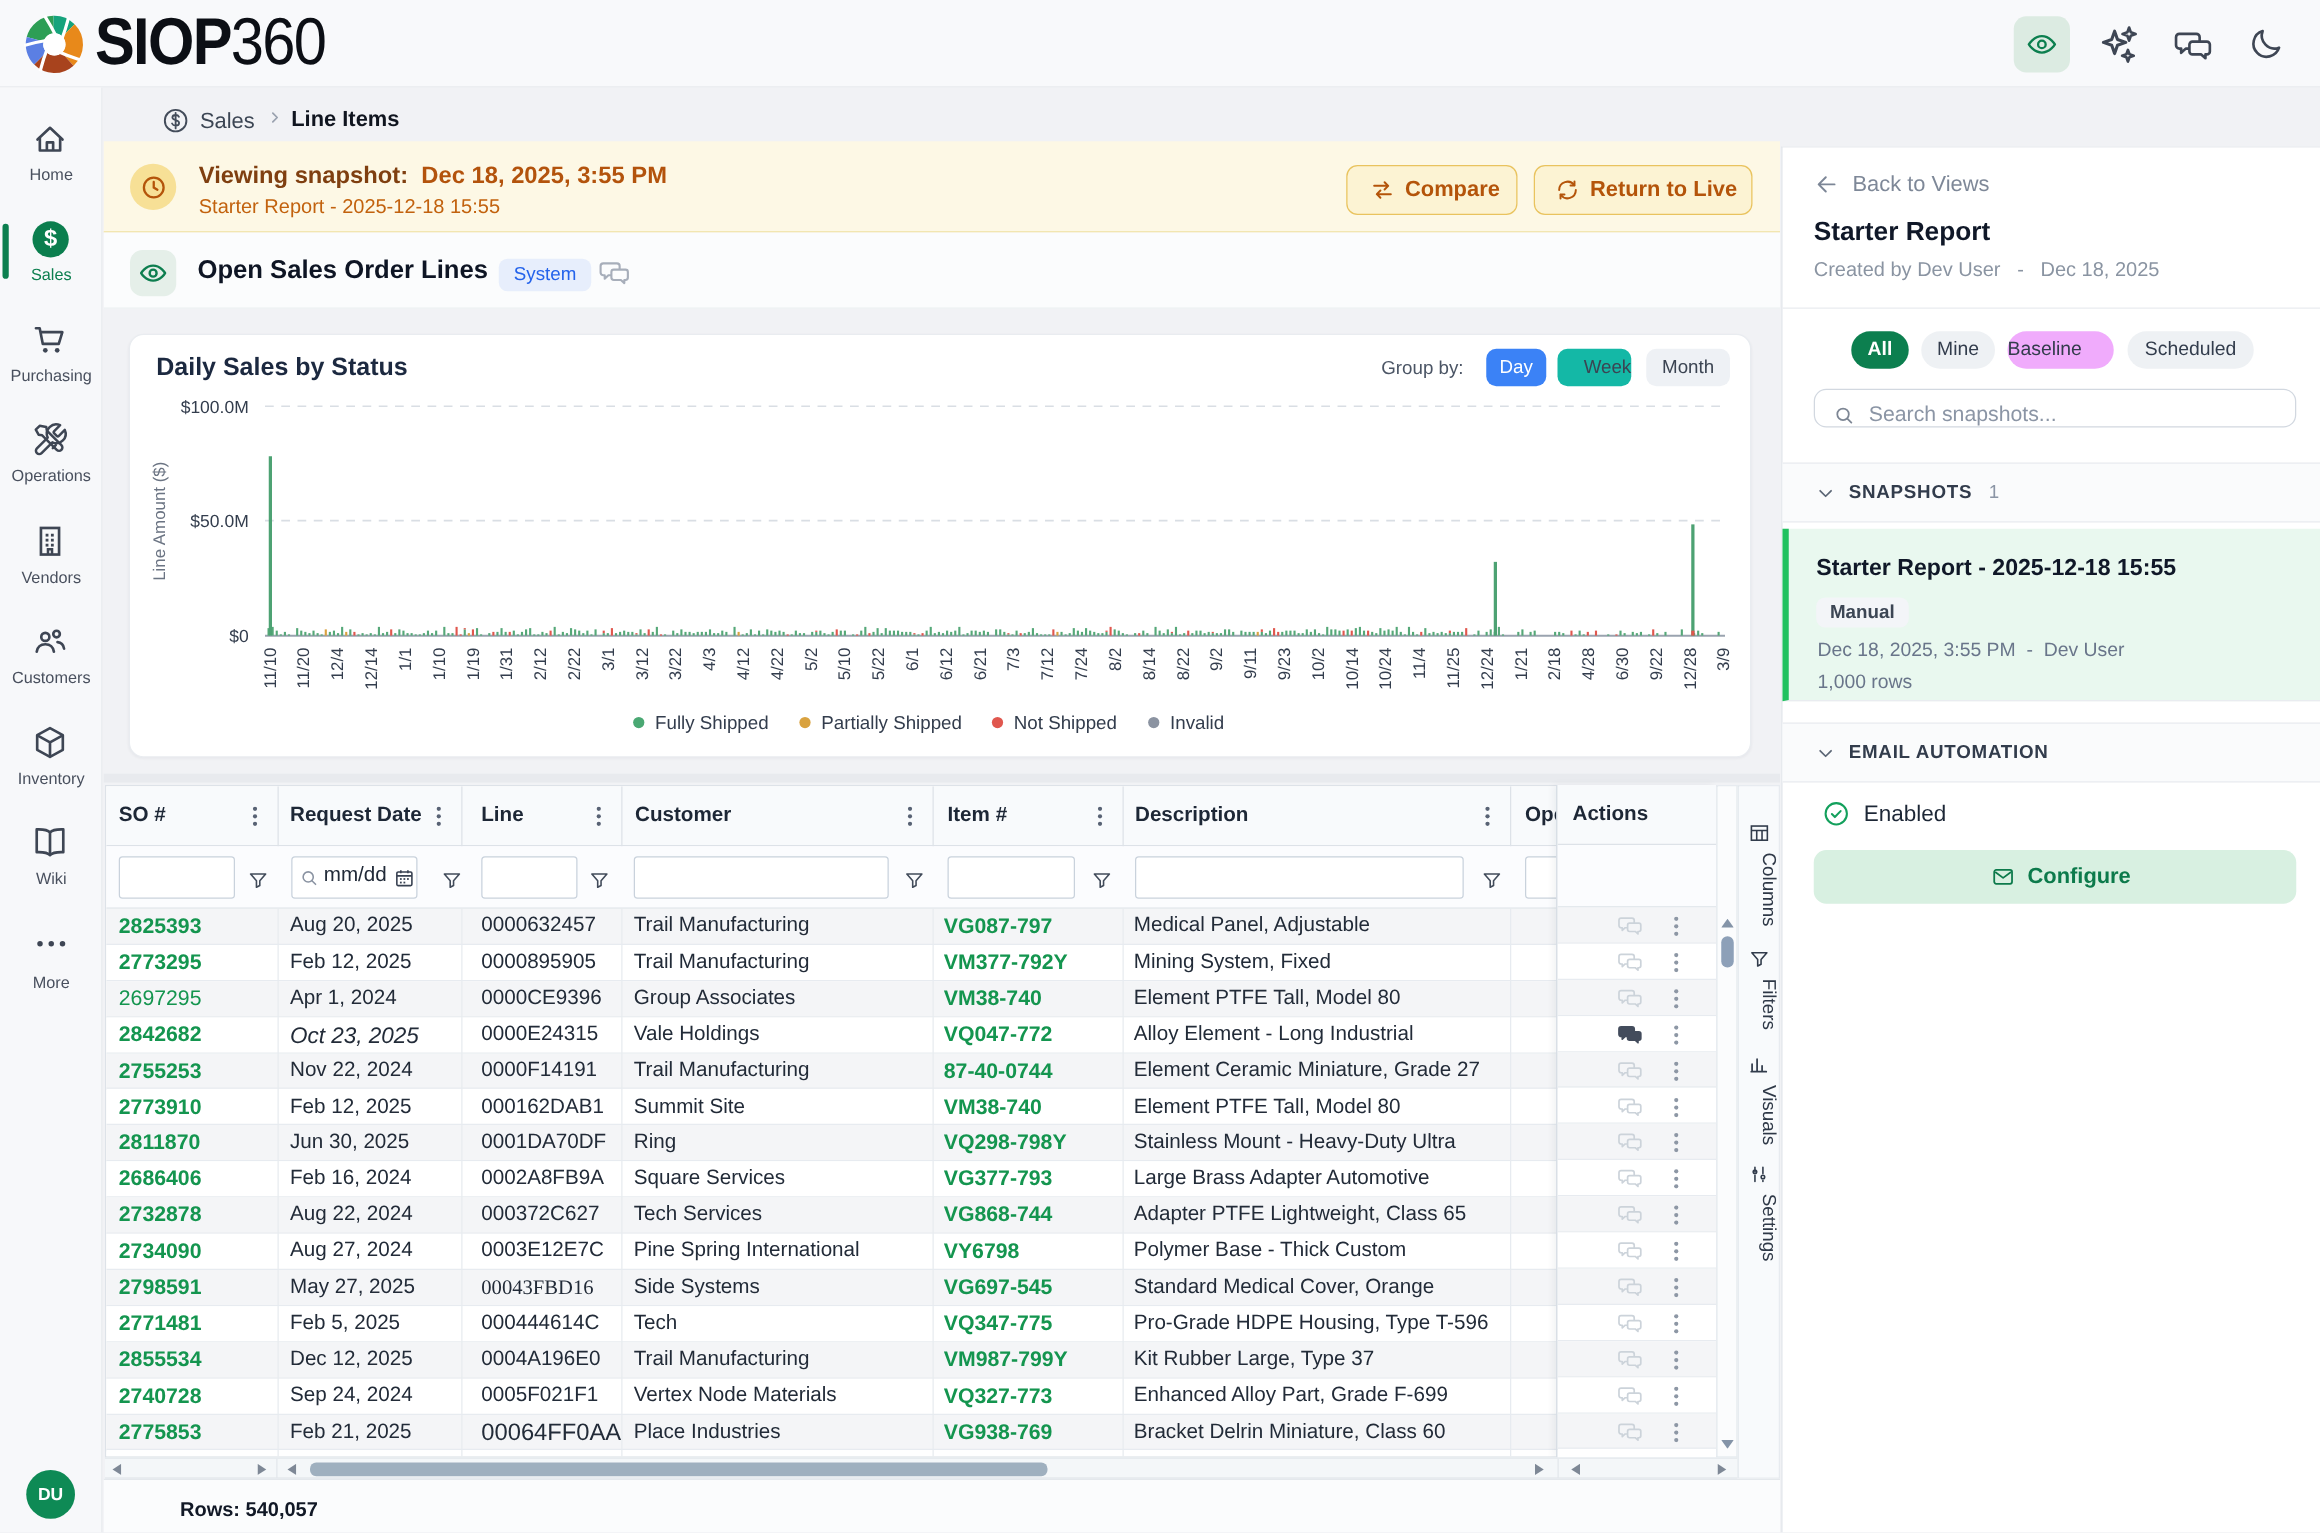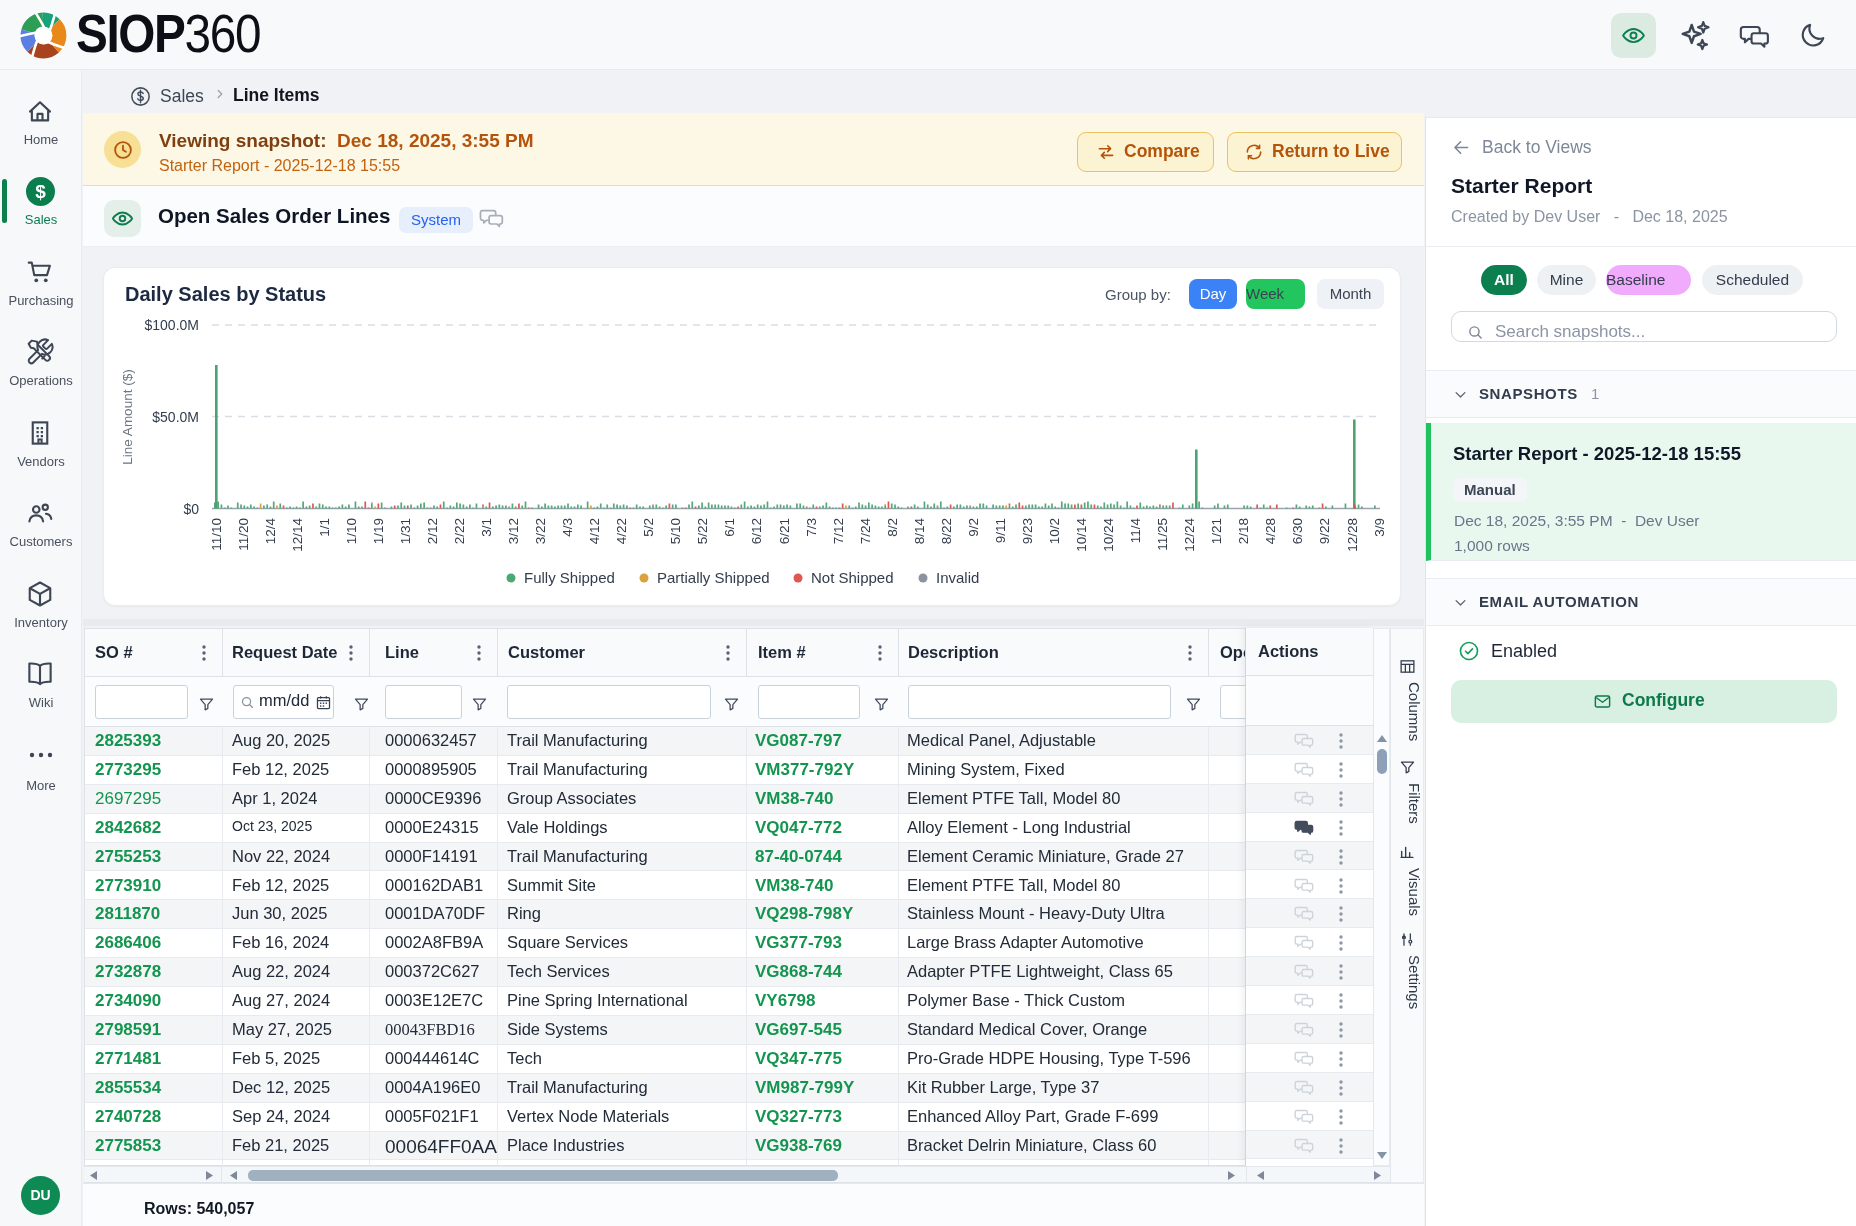--- a/index.html
+++ b/index.html
@@ -182,21 +182,21 @@
       <svg width="25" height="25" viewBox="0 0 22 22" style="">
         <path d="M3.2 5h9.6a1.9 1.9 0 0 1 1.9 1.9v4.6a1.9 1.9 0 0 1-1.9 1.9h-6l-2.6 2.4v-2.4h-1a1.9 1.9 0 0 1-1.9-1.9V6.9A1.9 1.9 0 0 1 3.2 5z" fill="none" stroke="#a7aeba" stroke-width="1.5" stroke-linejoin="round"></path>
         <path d="M10.6 9.4h8.2a1.7 1.7 0 0 1 1.7 1.7v3.9a1.7 1.7 0 0 1-1.7 1.7h-.8v2.2l-2.4-2.2h-5a1.7 1.7 0 0 1-1.7-1.7v-3.9a1.7 1.7 0 0 1 1.7-1.7z" fill="#fbfcfd" stroke="#a7aeba" stroke-width="1.5" stroke-linejoin="round"></path>
       </svg>
     </div>
   </div>
 <div class="abs" style="left:103px;top:267px;width:1298px;height:339px;background:#fff;border:1px solid #e9ecf0;border-radius:12px;box-shadow:0 1px 2px rgba(16,24,40,.04);">
     <div class="abs" style="left:21px;top:15px;font-size:20px;font-weight:700;color:#1c2940;">Daily Sales by Status</div>
     <div class="abs" style="left:1001px;top:18px;font-size:15px;color:#4b5565;">Group by:</div>
     <div class="abs" style="left:1085px;top:11px;width:48px;height:30px;background:#3b82f6;border-radius:8px;color:#fff;font-size:15px;text-align:center;line-height:30px;">Day</div>
-    <div class="abs" style="left:1142px;top:11px;width:59px;height:30px;background:#22c55e;border-radius:8px;color:#3b4452;font-size:15px;text-align:left;line-height:30px;">Week</div>
+    <div class="abs" style="left:1142px;top:11px;width:59px;height:30px;background:#14b8a6;border-radius:8px;color:#3b4452;font-size:15px;text-align:right;line-height:30px;">Week</div>
     <div class="abs" style="left:1213px;top:11px;width:67px;height:30px;background:#eef1f5;border-radius:8px;color:#3b4452;font-size:15px;text-align:center;line-height:30px;">Month</div>
     <svg width="1296" height="337" viewBox="0 0 1296 337" style="">
       <line x1="108" y1="57" x2="1276" y2="57" stroke="#d9dee4" stroke-width="1.3" stroke-dasharray="7 6"></line>
       <line x1="108" y1="148.5" x2="1276" y2="148.5" stroke="#d9dee4" stroke-width="1.3" stroke-dasharray="7 6"></line>
       <line x1="108" y1="240.5" x2="1276" y2="240.5" stroke="#9aa3af" stroke-width="1.6"></line>
       <text x="95" y="62" text-anchor="end" font-size="14" fill="#333d4d">$100.0M</text>
       <text x="95" y="153.5" text-anchor="end" font-size="14" fill="#333d4d">$50.0M</text>
       <text x="95" y="245.5" text-anchor="end" font-size="14" fill="#333d4d">$0</text>
       <text transform="translate(28,149) rotate(-90)" text-anchor="middle" font-size="13.5" fill="#6b7483">Line Amount ($)</text>
       <text transform="translate(116.5,250) rotate(-90)" text-anchor="end" font-size="13.5" fill="#333d4d">11/10</text>
@@ -717,21 +717,21 @@
     <div class="abs" style="left:822px;top:130.9px;font-size:16.5px;color:#222b38;">Mining System, Fixed</div>
     <div class="abs" style="left:0;top:155.8px;width:100%;height:28.9px;background:#f4f5f7;border-bottom:1px solid #e7ebf0;"></div>
     <div class="abs" style="left:10px;top:159.8px;font-size:17px;color:#14954f;font-weight:400;">2697295</div>
     <div class="abs" style="left:147px;top:159.8px;font-size:16.5px;color:#222b38;">Apr 1, 2024</div>
     <div class="abs" style="left:300px;top:159.8px;font-size:16.5px;color:#222b38;">0000CE9396</div>
     <div class="abs" style="left:422px;top:159.8px;font-size:16.5px;color:#222b38;">Group Associates</div>
     <div class="abs" style="left:670px;top:159.8px;font-size:17px;color:#14954f;font-weight:700;">VM38-740</div>
     <div class="abs" style="left:822px;top:159.8px;font-size:16.5px;color:#222b38;">Element PTFE Tall, Model 80</div>
     <div class="abs" style="left:0;top:184.7px;width:100%;height:28.9px;background:#fff;border-bottom:1px solid #e7ebf0;"></div>
     <div class="abs" style="left:10px;top:188.7px;font-size:17px;color:#14954f;font-weight:700;">2842682</div>
-    <div class="abs" style="left:147px;top:188.7px;font-size:14px;color:#222b38;">Oct 23, 2025</div>
+    <div class="abs" style="left:147px;top:188.7px;font-size:18px;color:#222b38;font-style:italic;">Oct 23, 2025</div>
     <div class="abs" style="left:300px;top:188.7px;font-size:16.5px;color:#222b38;">0000E24315</div>
     <div class="abs" style="left:422px;top:188.7px;font-size:16.5px;color:#222b38;">Vale Holdings</div>
     <div class="abs" style="left:670px;top:188.7px;font-size:17px;color:#14954f;font-weight:700;">VQ047-772</div>
     <div class="abs" style="left:822px;top:188.7px;font-size:16.5px;color:#222b38;">Alloy Element - Long Industrial</div>
     <div class="abs" style="left:0;top:213.6px;width:100%;height:28.9px;background:#f4f5f7;border-bottom:1px solid #e7ebf0;"></div>
     <div class="abs" style="left:10px;top:217.6px;font-size:17px;color:#14954f;font-weight:700;">2755253</div>
     <div class="abs" style="left:147px;top:217.6px;font-size:16.5px;color:#222b38;">Nov 22, 2024</div>
     <div class="abs" style="left:300px;top:217.6px;font-size:16.5px;color:#222b38;">0000F14191</div>
     <div class="abs" style="left:422px;top:217.6px;font-size:16.5px;color:#222b38;">Trail Manufacturing</div>
     <div class="abs" style="left:670px;top:217.6px;font-size:17px;color:#14954f;font-weight:700;">87-40-0744</div>

